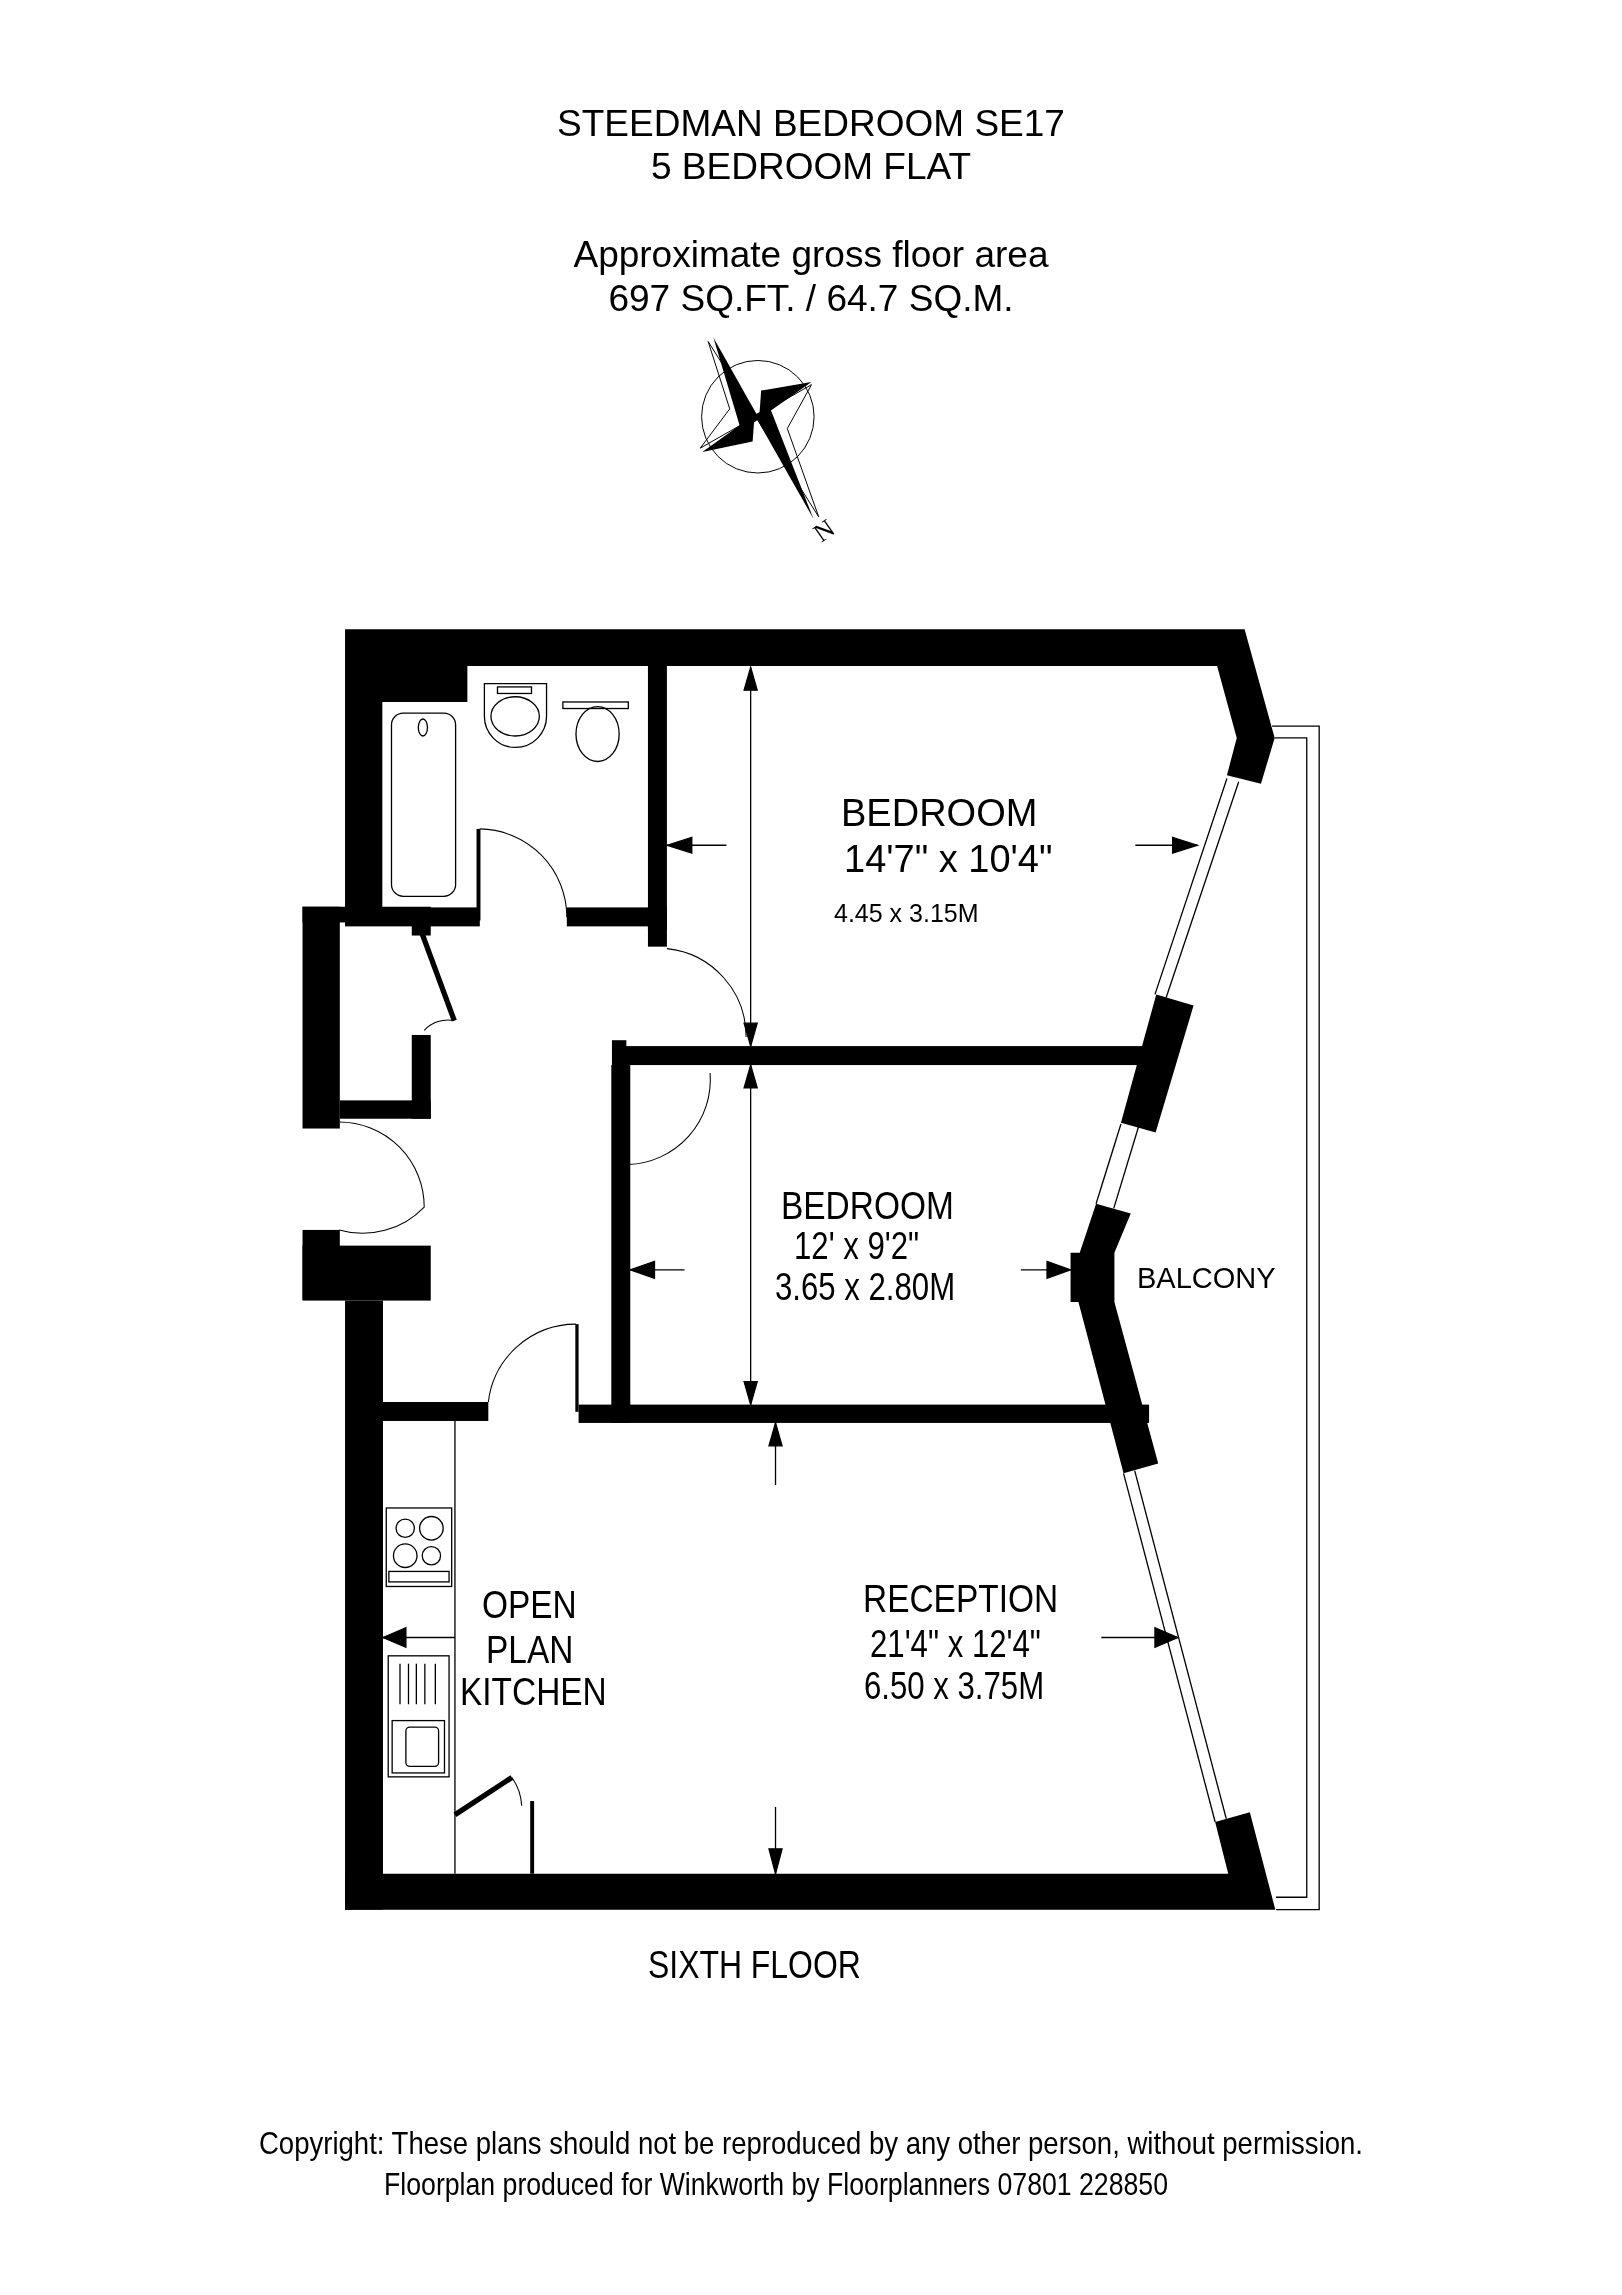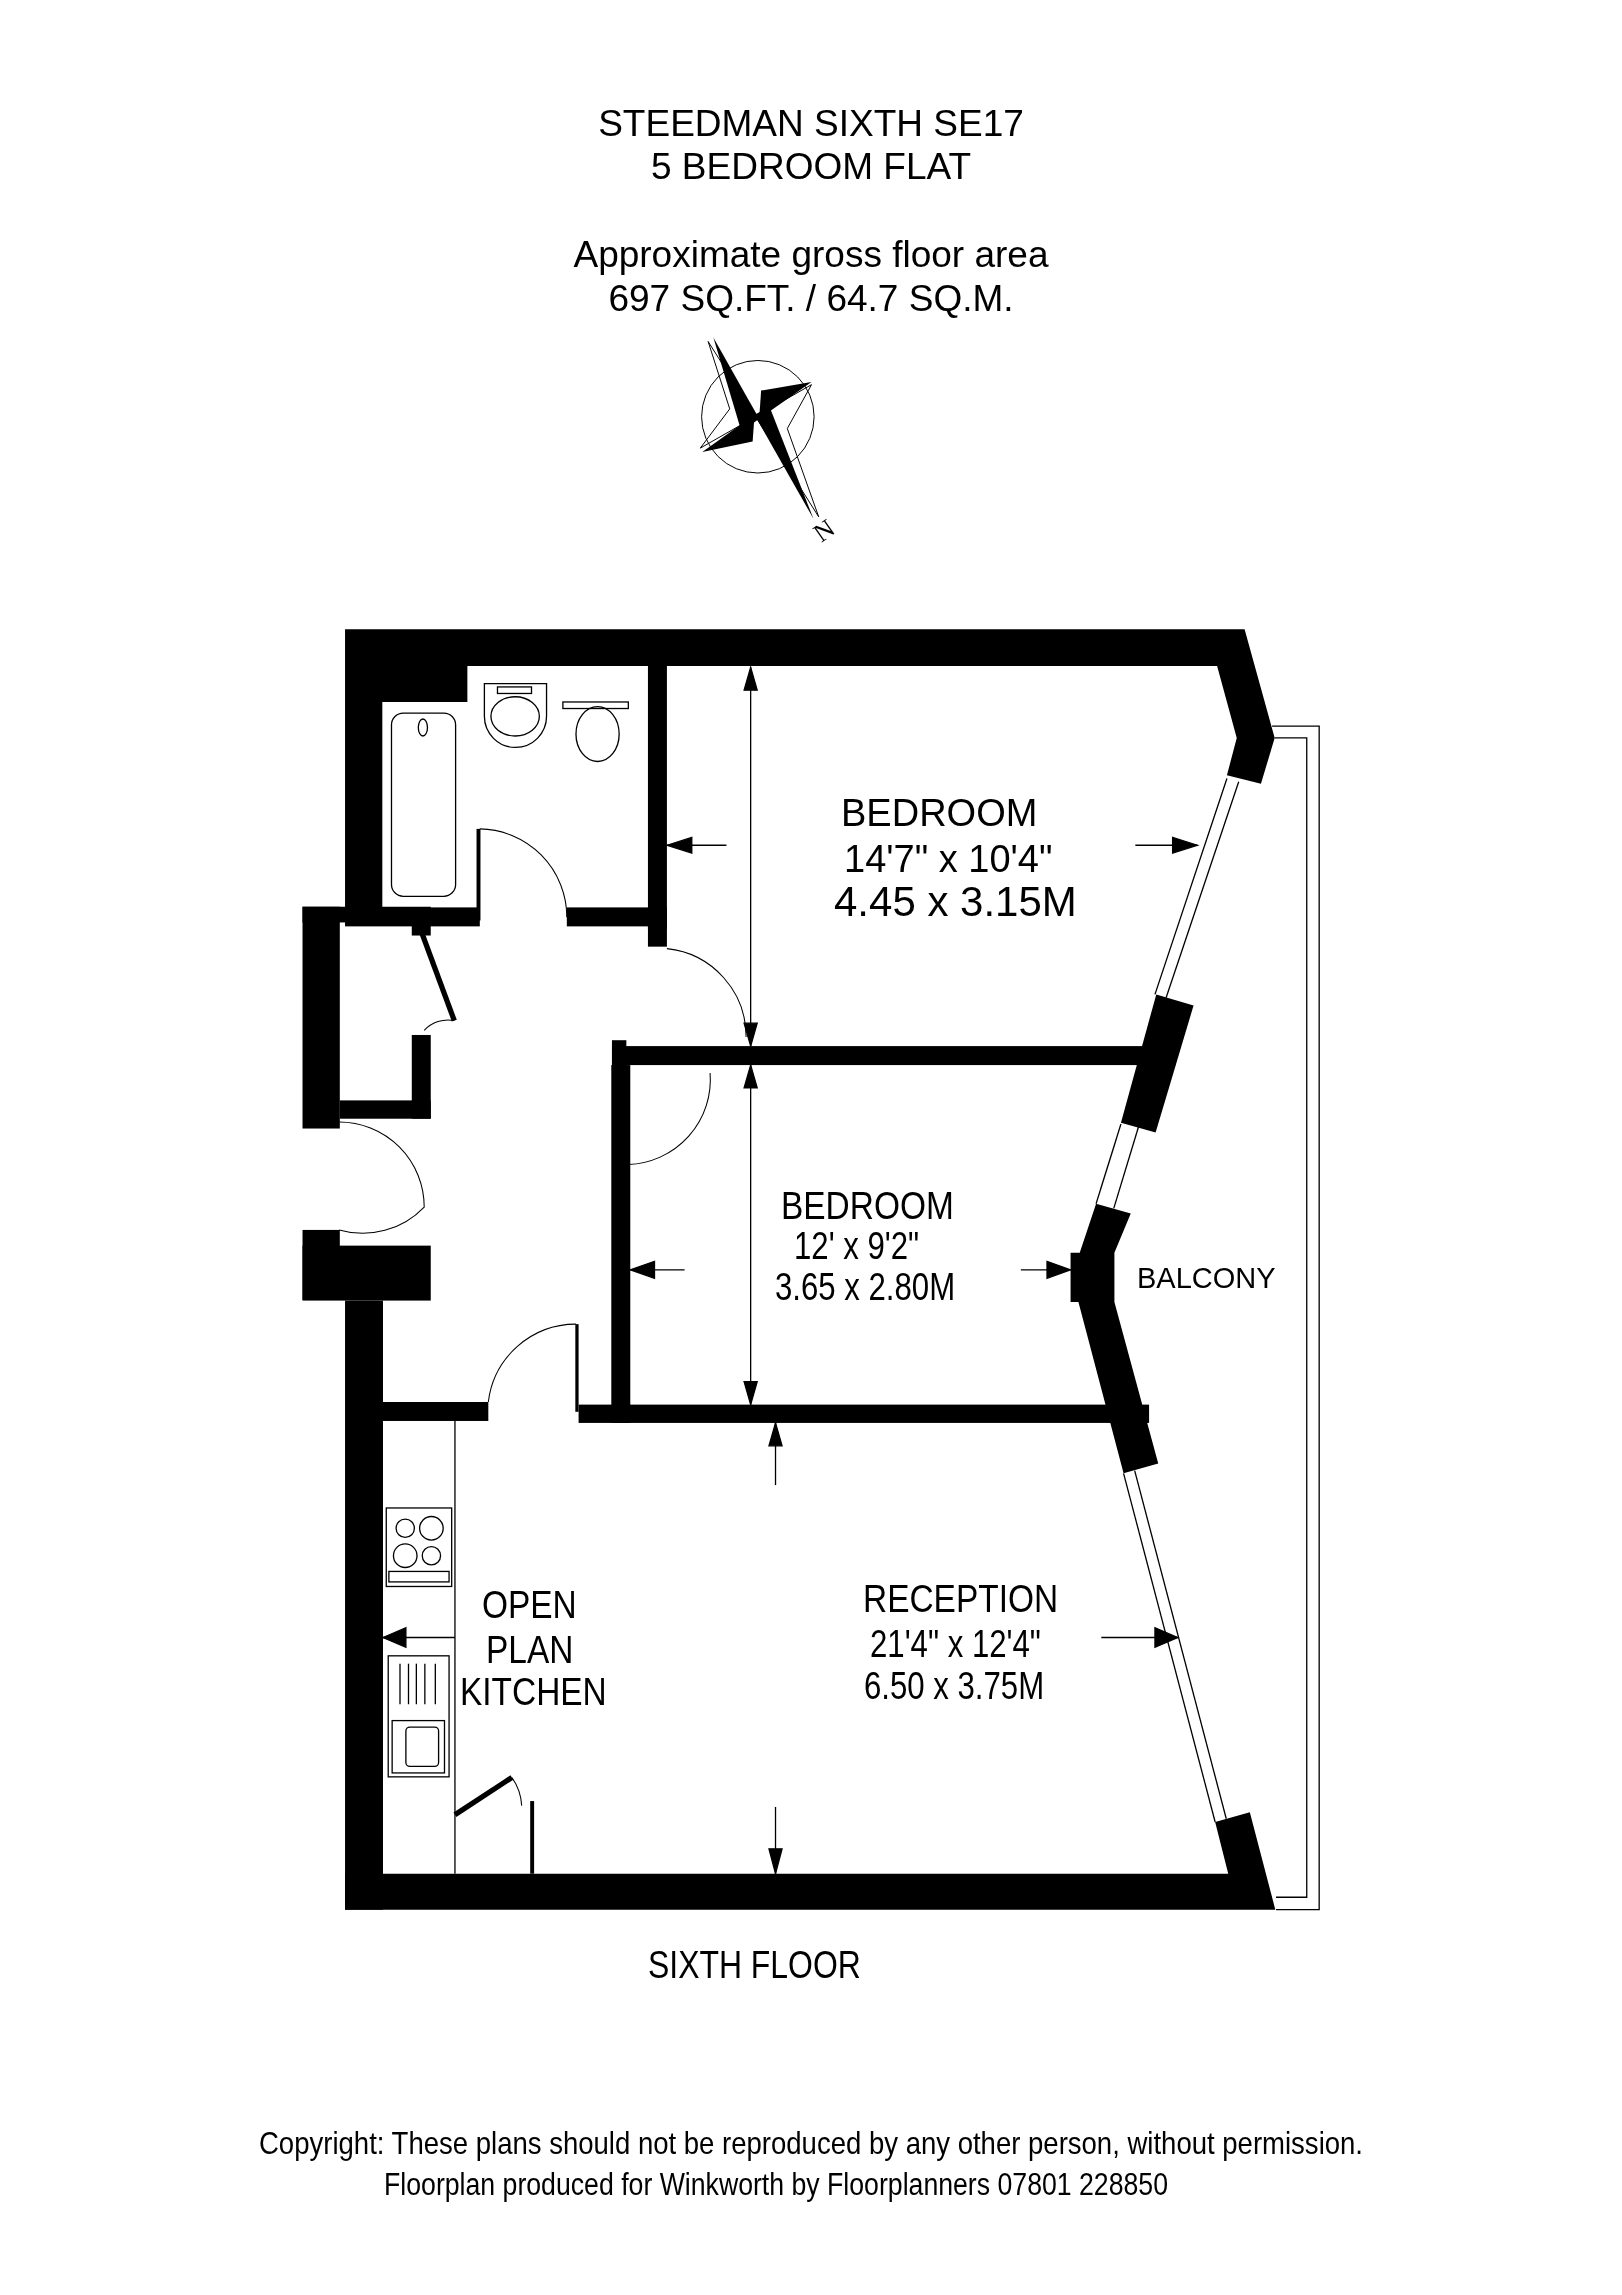--- a/index.html
+++ b/index.html
@@ -10,21 +10,21 @@
   .cond { display: inline-block; transform-origin: left top; }
   #plan { position: absolute; left: 0; top: 0; }
   .wall { fill: #000; }
   .thin { fill: none; stroke: #000; stroke-width: 2; }
   .door { fill: none; stroke: #000; stroke-width: 1.6; }
   .leaf { stroke: #000; stroke-width: 8; }
 </style>
 </head>
 <body>
 
-<div class="txt center" style="left:811px; top:105px; font-size:37px;">STEEDMAN SIXTH SE17</div>
+<div class="txt center" style="left:811px; top:105px; font-size:37px;">STEEDMAN BEDROOM SE17</div>
 <div class="txt center" style="left:811px; top:148px; font-size:37px;">5 BEDROOM FLAT</div>
 <div class="txt center" style="left:811px; top:236px; font-size:37px;">Approximate gross floor area</div>
 <div class="txt center" style="left:811px; top:280px; font-size:37px;">697 SQ.FT. / 64.7 SQ.M.</div>
 
 <svg id="plan" width="1623" height="2295" viewBox="0 0 2480 3508">
 
   <g>
     <circle cx="1158" cy="637" r="86" fill="none" stroke="#000" stroke-width="1.5"></circle>
     <polygon points="1090,516 1160,640 1133,660" fill="#000"></polygon>
     <polygon points="1240,584 1160,640 1163,597" fill="#000"></polygon>
@@ -160,21 +160,21 @@
     <line x1="1683" y1="2503" x2="1800" y2="2503"></line>
     <polygon points="1800,2503 1765,2488 1765,2518"></polygon>
   </g>
 </svg>
 
 <div class="txt" style="left:815px; top:518px; font-size:26px; font-family:'Liberation Serif', serif; transform:rotate(-35deg);">N</div>
 
 <div>
   <div class="txt" style="left:841px; top:794px; font-size:38px;">BEDROOM</div>
   <div class="txt" style="left:844px; top:840px; font-size:38px;">14'7" x 10'4"</div>
-  <div class="txt" style="left:834px; top:881px; font-size:42px;">4.45 x 3.15M</div>
+  <div class="txt" style="left:834px; top:901px; font-size:25px;">4.45 x 3.15M</div>
 </div>
 
 <div>
   <div class="txt" style="left:781px; top:1187px; font-size:38px; transform:scaleX(0.88); transform-origin:left top;">BEDROOM</div>
   <div class="txt" style="left:794px; top:1227px; font-size:38px; transform:scaleX(0.82); transform-origin:left top;">12' x 9'2"</div>
   <div class="txt" style="left:775px; top:1268px; font-size:38px; transform:scaleX(0.82); transform-origin:left top;">3.65 x 2.80M</div>
 </div>
 
 <div class="txt" style="left:1137px; top:1264px; font-size:29px;">BALCONY</div>
 

